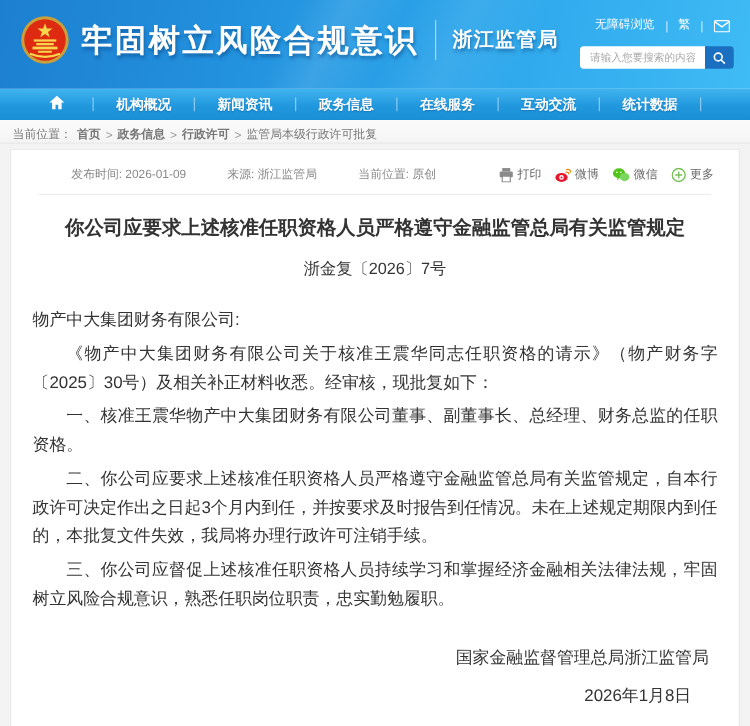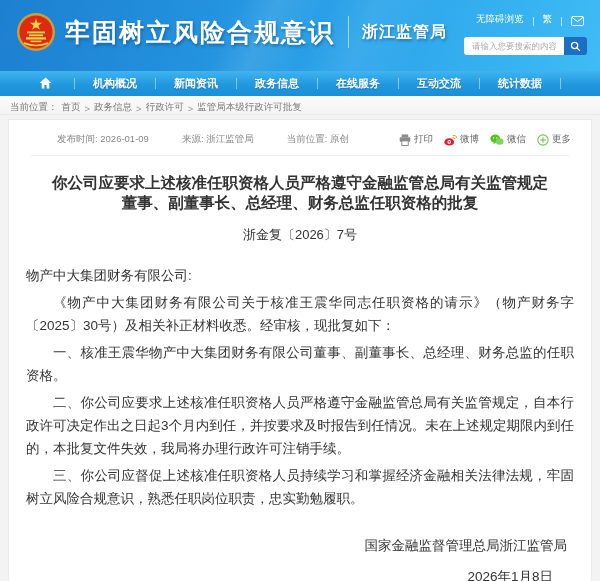--- a/index.html
+++ b/index.html
@@ -67,21 +67,21 @@
   .nav-home { width:58px; }
   .nav-sep { width:1px; height:11px; background:rgba(255,255,255,.45); }
 
   
   .breadcrumb {
     height:19px; background:linear-gradient(#fbfbfb,#f4f4f4);
     border-bottom:1px solid #e9e9e9;
     display:flex; align-items:flex-end; gap:4px;
     padding:0 10px; font-size:9.5px; color:#777; white-space:nowrap;
   }
-  .breadcrumb a { color:#777; text-decoration:none; cursor:pointer; }
+  .breadcrumb a { color:#777; text-decoration:none; cursor:pointer;font-weight:bold; }
   .crumb-sep { color:#999; }
 
   
   .content {
     margin:4px 8px 0; background:#fff; border:1px solid #e9e9e9;
     min-height:463px; padding-top:13px;
   }
   .meta-row {
     display:flex; justify-content:space-between; align-items:center;
     padding:0 20px 0 48px; font-size:9.5px; color:#888;
@@ -231,21 +231,20 @@
         </svg>
         <span>更多</span>
       </span>
     </div>
   </div>
 
   <div class="divider"></div>
 
   <div class="doc-title">
     <div>你公司应要求上述核准任职资格人员严格遵守金融监管总局有关监管规定</div>
-    <div>董事、副董事长、总经理、财务总监任职资格的批复</div>
   </div>
 
   <div class="doc-number">浙金复〔2026〕7号</div>
 
   <div class="article">
     <p>物产中大集团财务有限公司:</p>
     <p class="indent">《物产中大集团财务有限公司关于核准王震华同志任职资格的请示》（物产财务字〔2025〕30号）及相关补正材料收悉。经审核，现批复如下：</p>
     <p class="indent">一、核准王震华物产中大集团财务有限公司董事、副董事长、总经理、财务总监的任职资格。</p>
     <p class="indent">二、你公司应要求上述核准任职资格人员严格遵守金融监管总局有关监管规定，自本行政许可决定作出之日起3个月内到任，并按要求及时报告到任情况。未在上述规定期限内到任的，本批复文件失效，我局将办理行政许可注销手续。</p>
     <p class="indent">三、你公司应督促上述核准任职资格人员持续学习和掌握经济金融相关法律法规，牢固树立风险合规意识，熟悉任职岗位职责，忠实勤勉履职。</p>

